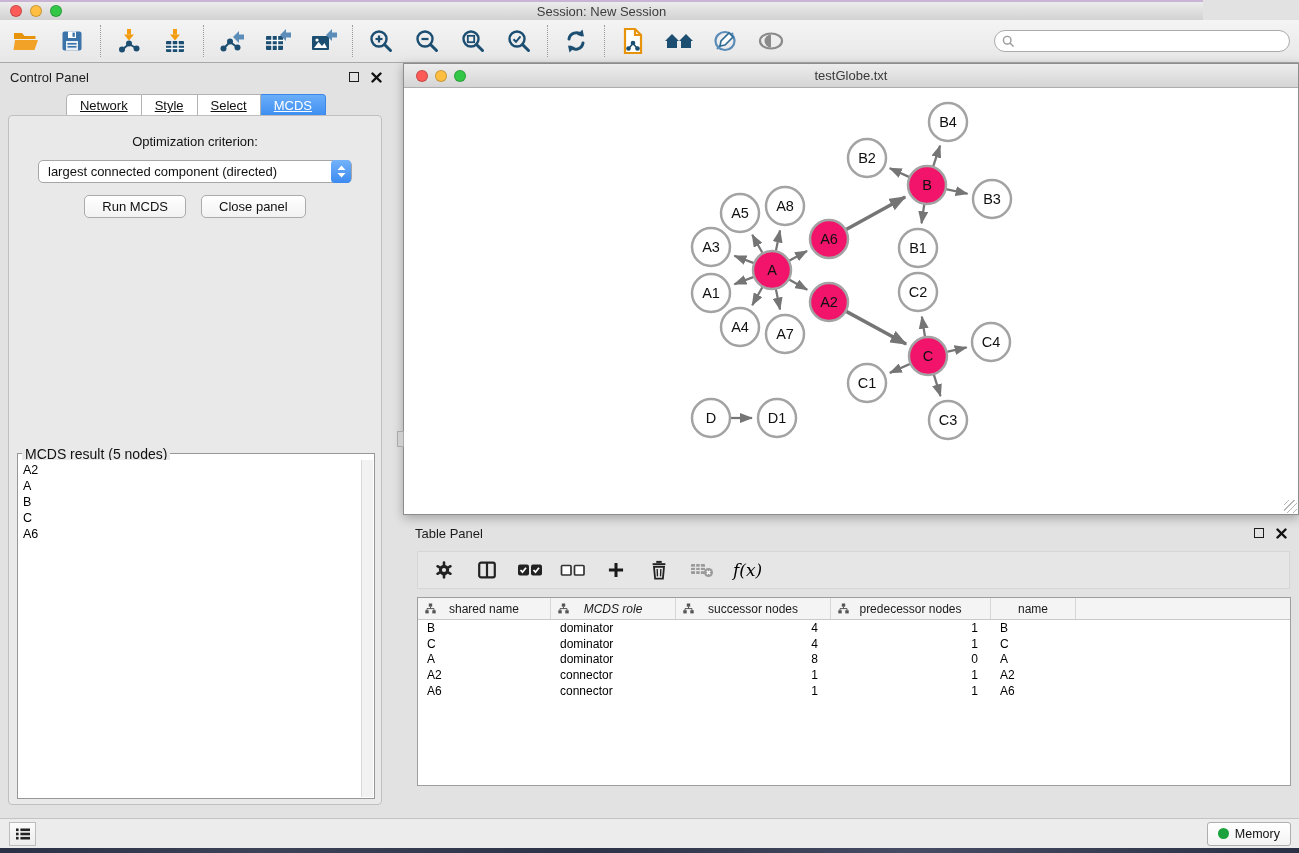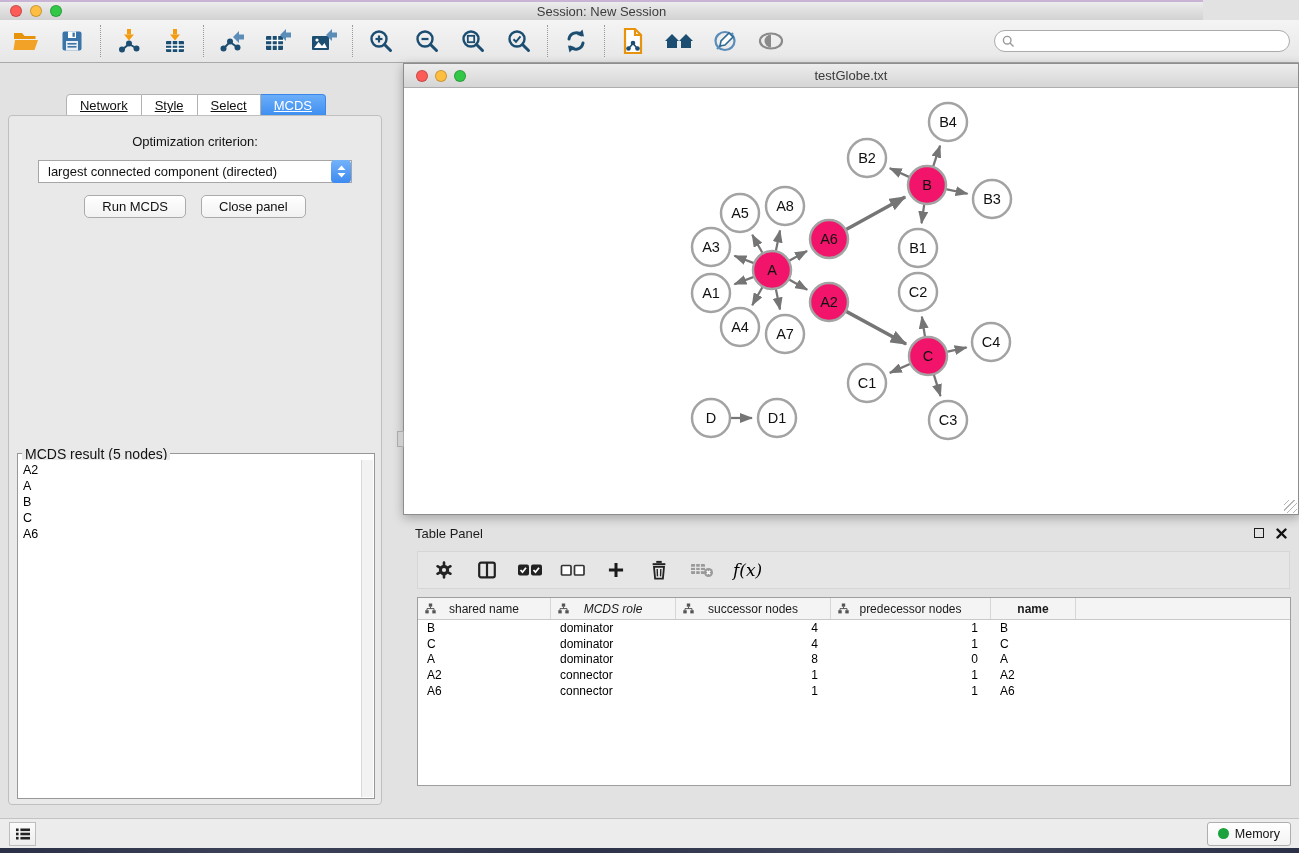--- a/index.html
+++ b/index.html
@@ -40,21 +40,21 @@
   .cp-tabs { position:absolute; left:0; top:31px; width:100%; display:flex; justify-content:center; }
   .cp-tab { background:#fff; border:1px solid #b2b2b2; border-left:none; padding:3px 13px 4px;
     font-size:13px; color:#111;text-decoration:underline; }
   .cp-tab:first-child { border-left:1px solid #b2b2b2; border-radius:4px 0 0 4px; }
   .cp-tab:last-child { border-radius:0 4px 4px 0; }
   .cp-tab.active { background:linear-gradient(#6aaef9,#3b8cf0); border-color:#3b86e8; color:#fff; }
   .cp-body { position:absolute; left:8px; top:52px; width:374px; height:690px;
     background:#e9e9e9; border:1px solid #bfbfbf; border-radius:4px; }
   .opt-label { text-align:center; margin-top:18px; font-size:13px; color:#111; }
   .selectbox { position:relative; width:314px; height:23px; margin:11px auto 0; background:#fff;
-    border:1px solid #a6a6a6; border-radius:0; display:flex; align-items:center; }
+    border:1px solid #a6a6a6; border-radius:5px; display:flex; align-items:center; }
   .selectbox .sel-text { font-size:13px; color:#111; padding-left:9px; }
   .sel-stepper { position:absolute; right:0; top:-1px; width:20px; height:23px; border-radius:4px;
     background:linear-gradient(#74b3fa,#3c8af0); display:flex; flex-direction:column;
     align-items:center; justify-content:center; gap:2px; }
   .btn-row { display:flex; justify-content:center; gap:15px; margin-top:12px; }
   .mac-btn { background:linear-gradient(#ffffff,#f2f2f2); border:1px solid #ababab; border-radius:5px;
     font-size:13px; color:#111; padding:3px 17px 4px; height:23px; }
   .mcds-fieldset { position:absolute; left:8px; top:337px; width:358px; height:346px;
     border:1px solid #979797; background:#fff; }
   .mcds-legend { position:absolute; left:4px; top:-8px; background:#e9e9e9; padding:0 3px;
@@ -303,20 +303,32 @@
           <circle cx="5.2" cy="5.2" r="3.8" fill="none" stroke="#9a9a9a" stroke-width="1.4"></circle>
           <line x1="8" y1="8" x2="11.5" y2="11.5" stroke="#9a9a9a" stroke-width="1.4"></line>
         </svg>
       <input type="text" placeholder="" style="">
     </div>
   </div>
 
   <div class="content">
 
     <div class="cp">
+      <div class="panel-head">
+        <span class="ph-title">Control Panel</span>
+        <span class="ph-btns">
+          <span class="float-ico"></span>
+          <svg width="11" height="11" viewBox="0 0 11 11">
+              <g stroke="#111" stroke-width="2.4" stroke-linecap="round">
+                <line x1="1.5" y1="1.5" x2="9.5" y2="9.5"></line>
+                <line x1="9.5" y1="1.5" x2="1.5" y2="9.5"></line>
+              </g>
+            </svg>
+        </span>
+      </div>
       <div class="cp-tabs">
           <div class="cp-tab">Network</div>
           <div class="cp-tab">Style</div>
           <div class="cp-tab">Select</div>
           <div class="cp-tab active">MCDS</div>
         </div>
       <div class="cp-body">
         <div class="opt-label">Optimization criterion:</div>
         <div class="selectbox">
           <span class="sel-text">largest connected component (directed)</span>
@@ -584,21 +596,21 @@
                 </g>
                 <g stroke="#555" stroke-width="1">
                   <line x1="5.5" y1="3.7" x2="5.5" y2="5.6"></line>
                   <line x1="2" y1="5.6" x2="9" y2="5.6"></line>
                   <line x1="2" y1="5.6" x2="2" y2="7.2"></line>
                   <line x1="9" y1="5.6" x2="9" y2="7.2"></line>
                 </g>
               </svg>
               <span>predecessor nodes</span>
             </div>
-            <div class="th" style="width: 85px; font-weight: bold;">
+            <div class="th" style="width: 85px;">
               <span>name</span>
             </div>
           </div>
         <div class="tp-body">
             <div class="tp-row">
               <div class="td l" style="width: 133px;">B</div>
               <div class="td l" style="width: 125px;">dominator</div>
               <div class="td r" style="width: 155px;">4</div>
               <div class="td r" style="width: 160px;">1</div>
               <div class="td l" style="width: 85px;">B</div>

